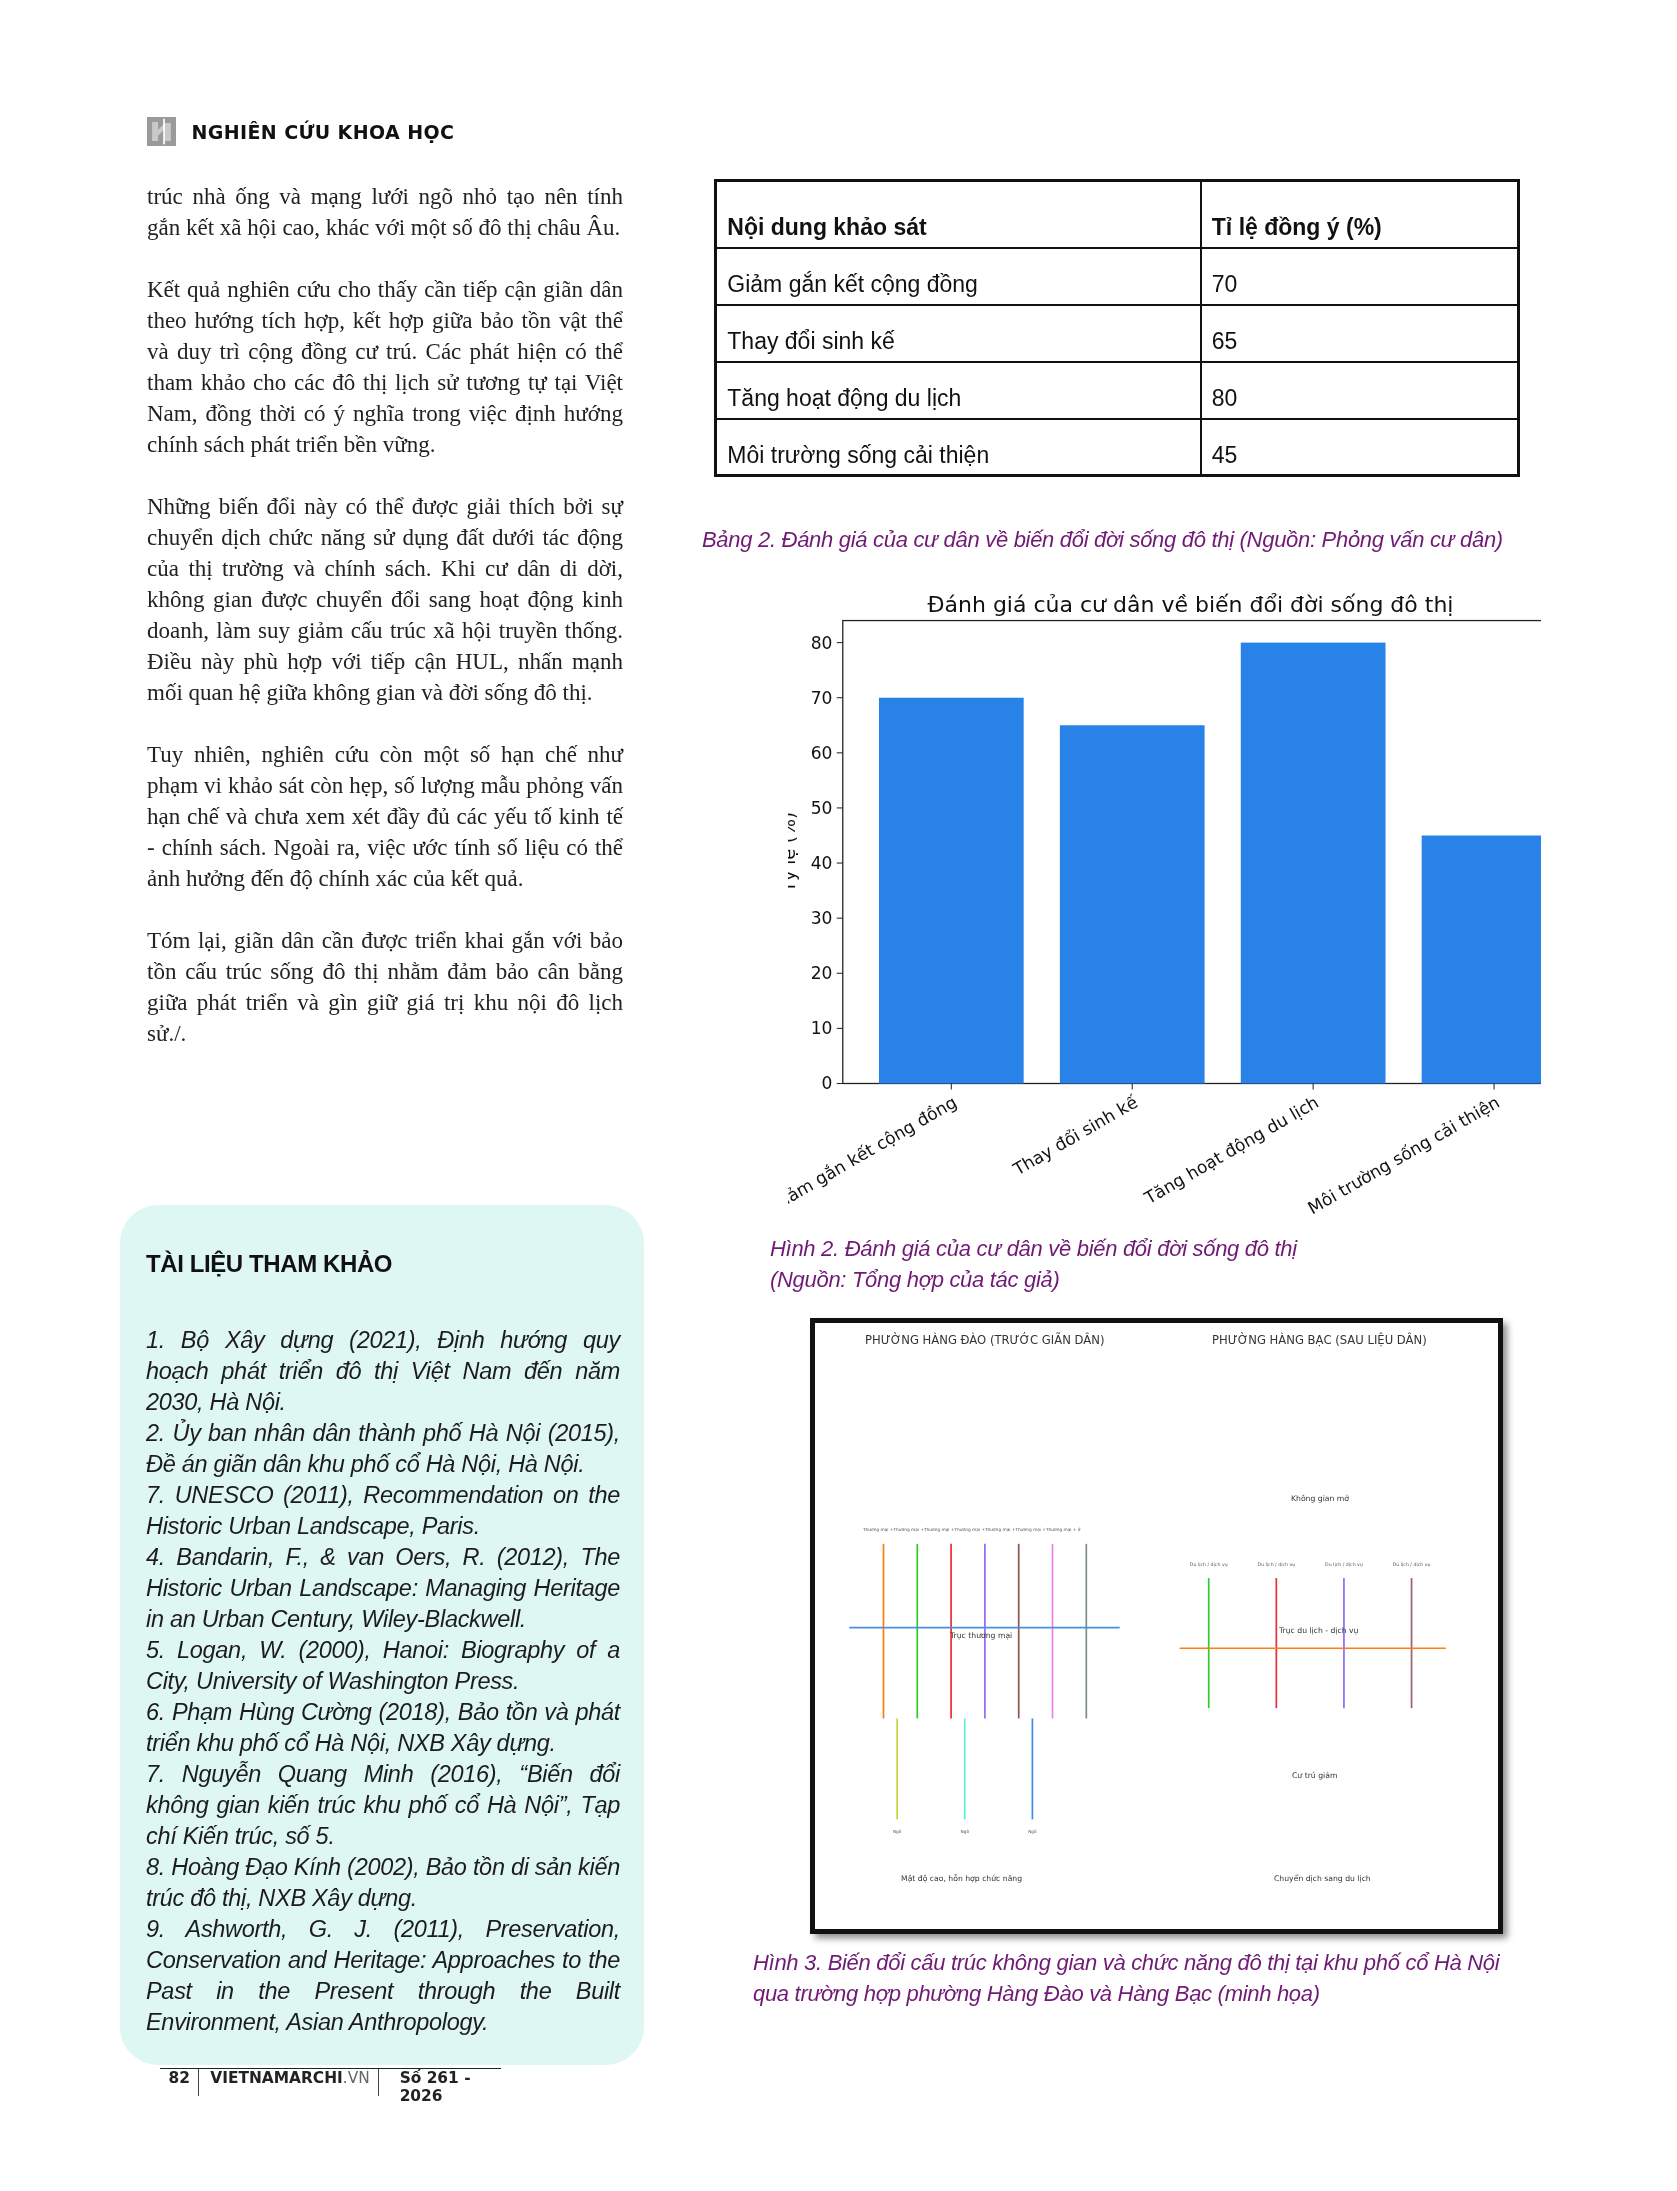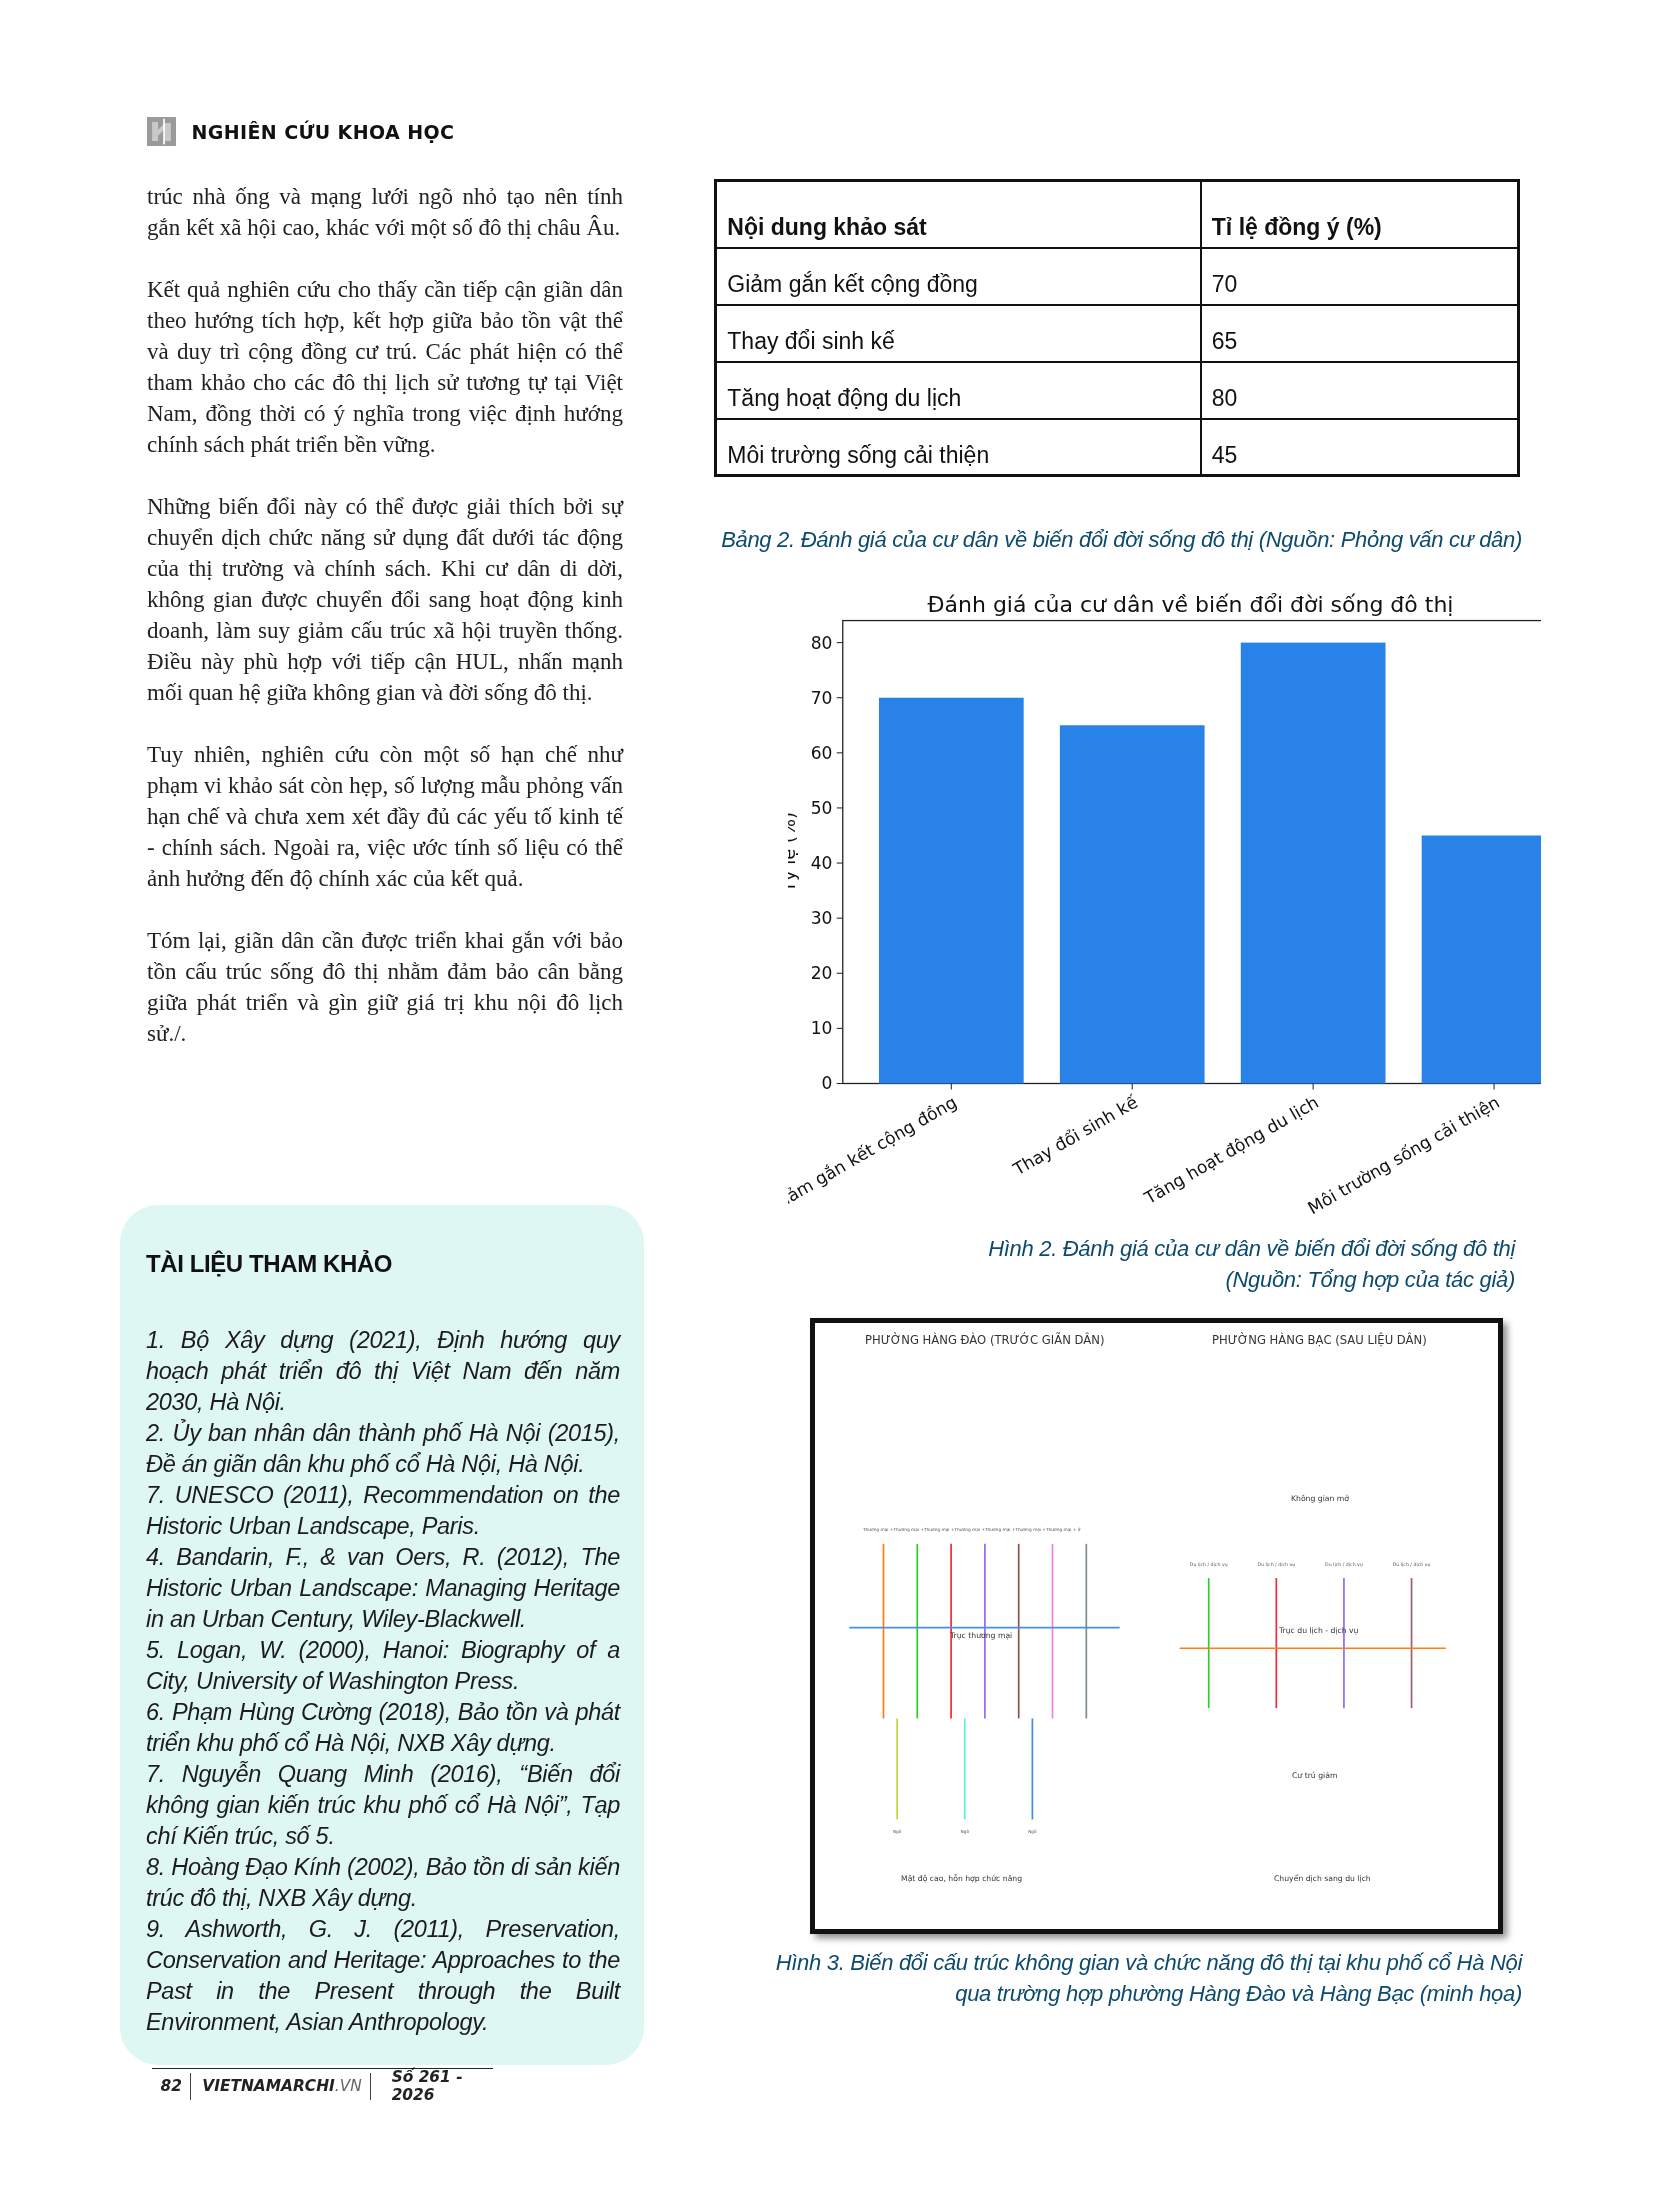--- a/index.html
+++ b/index.html
@@ -10,35 +10,35 @@
   .logo svg { display: block; }
   .header-title { font-family: "DejaVu Sans", sans-serif; font-weight: bold; font-size: 19px; letter-spacing: 0.4px; color: #111; }
 
   .left-col { position: absolute; left: 147px; top: 181px; width: 476px; }
   .para { font-family: Liberation Serif, serif; font-size: 23px; line-height: 31px; color: #222; text-align: justify; margin: 0 0 31px 0; font-weight: 300; }
 
   .refbox { position: absolute; left: 120px; top: 1205px; width: 524px; height: 860px; background: #dff7f3; border-radius: 38px; box-sizing: border-box; padding: 45px 24px 0 26px; }
   .ref-title { font-family: "Liberation Sans", sans-serif; font-weight: bold; font-size: 24px; letter-spacing: -0.4px; margin-bottom: 47px; color: #111; }
   .ref-item { font-family: "Liberation Sans", sans-serif; font-style: italic; font-size: 23.5px; line-height: 31px; text-align: justify; color: #1c1c1c; letter-spacing: -0.3px; }
 
-  .footer { position: absolute; left: 152px; top: 2068px; width: 341px; border-top: 1.7px solid #222; display: flex; align-items: center; height: 34px; font-style: italic; }
+  .footer { position: absolute; left: 160px; top: 2068px; width: 341px; border-top: 1.7px solid #222; display: flex; height: 34px; }
   .footer span { font-family: "DejaVu Sans", sans-serif; font-size: 15.4px; font-weight: bold; color: #222; }
   .ft-page { width: 34px; padding-left: 8.6px; }
   .ft-sep { width: 0.9px; height: 27px; background: #444; margin: 0 12px 0 0; }
   .ft-site { padding-right: 8.6px; }
   .ft-site .vn { font-weight: normal; color: #666; }
   .ft-issue { padding-left: 8.6px; font-weight: bold; }
 
   
   .survey-table { position: absolute; left: 714px; top: 179px; width: 806px; border-collapse: collapse; border: 3.4px solid #111; }
   .survey-table td, .survey-table th { border: 2.6px solid #111; font-family: "Liberation Sans", sans-serif; font-size: 23px; color: #111; vertical-align: bottom; padding: 0 10.3px 5.1px 10.3px; height: 57px; box-sizing: border-box; }
   .survey-table th { font-weight: bold; text-align: left; height: 67px; }
   .survey-table th.num, .survey-table td.num { text-align: left; }
   .survey-table col.c1 { width: 485px; }
-  .caption { position: absolute; font-family: "Liberation Sans", sans-serif; font-style: italic; font-size: 22px; color: #0c4a6e; text-align: right; line-height: 31px; letter-spacing: -0.3px; }
+  .caption { position: absolute; font-family: "Liberation Sans", sans-serif; font-style: italic; font-size: 22px; color: #701a75; line-height: 31px; letter-spacing: -0.3px; }
 
   
   .chart { position: absolute; left: 788px; top: 582px; width: 753px; height: 659px; }
   .chart-title { position: absolute; left: 60px; top: 10.3px; width: 685px; text-align: center; font-family: "DejaVu Sans", sans-serif; font-size: 22px; color: #111; }
 
   
   .diagram { position: absolute; left: 810px; top: 1318px; width: 693px; height: 616px; border: 5.1px solid #111; background: #fff; box-shadow: 5.1px 5.1px 6.8px rgba(0,0,0,0.45); box-sizing: border-box; }
   .diag-text { position: absolute; font-family: "DejaVu Sans", sans-serif; color: #333; white-space: nowrap; }
 </style>
 </head>

